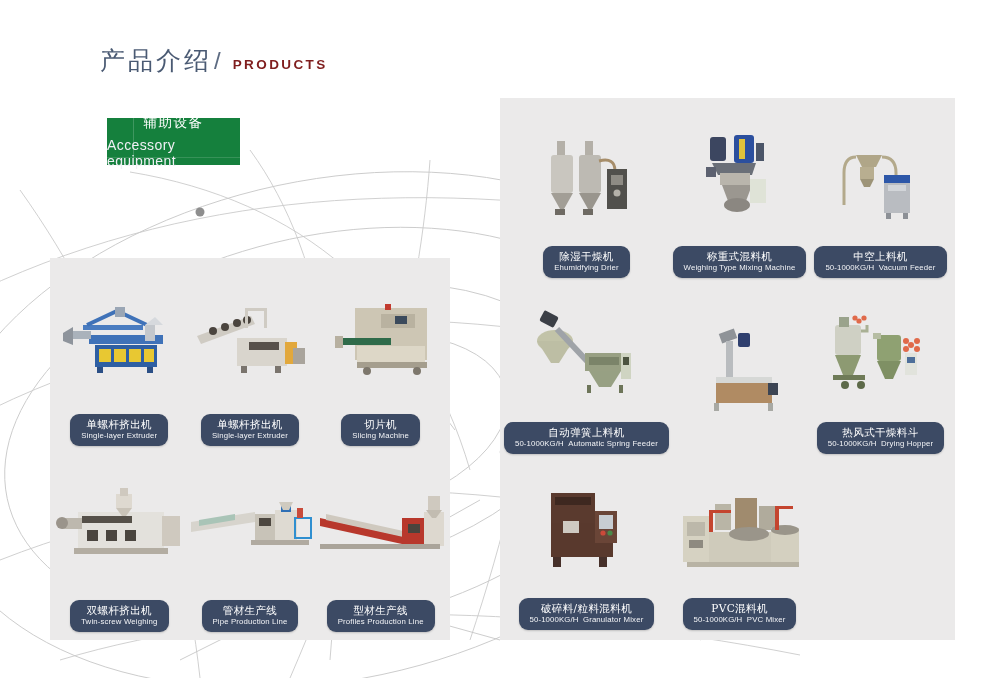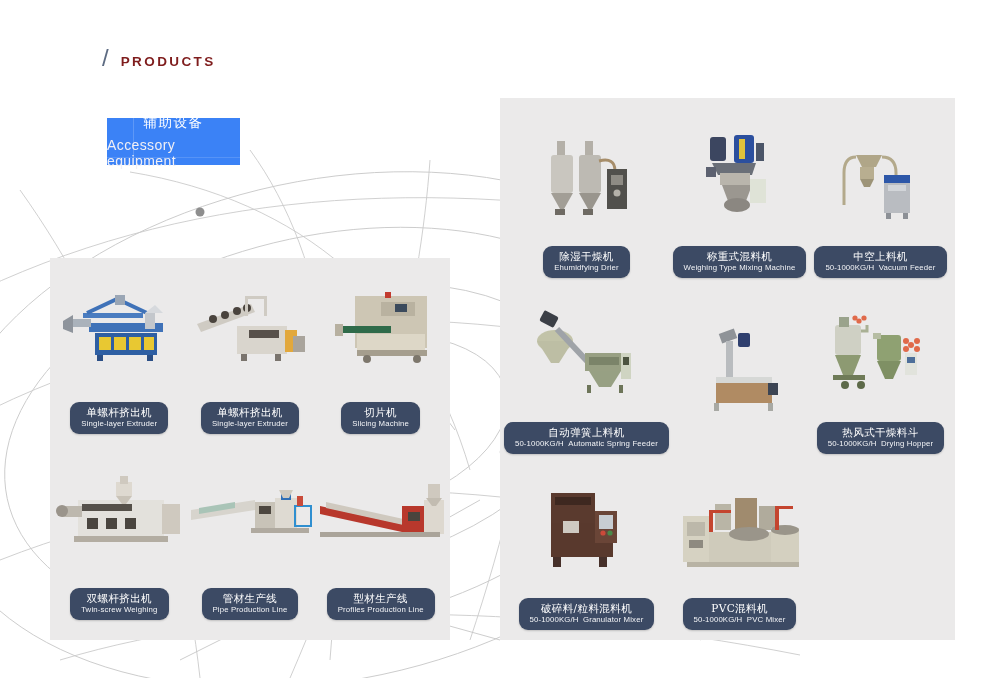--- a/index.html
+++ b/index.html
@@ -53,21 +53,21 @@
     font-weight: 600;
   }
 
   
   #category-chip {
     position: absolute;
     left: 107px;
     top: 118px;
     width: 133px;
     height: 47px;
-    background: #3b82f6;
+    background: #15803d;
     z-index: 6;
     display: flex;
     flex-direction: column;
     align-items: center;
     justify-content: center;
   }
   #category-chip .cat-cn {
     font-family: "DejaVu Serif", "Liberation Serif", serif;
     font-size: 13.5px;
     color: #ffffff;
@@ -223,35 +223,36 @@
     <circle cx="355" cy="300" r="6.5"></circle>
     <circle cx="320" cy="590" r="5"></circle>
     <circle cx="200" cy="212" r="4.5"></circle>
     <circle cx="620" cy="420" r="5.5"></circle>
     <circle cx="658" cy="523" r="4.5"></circle>
     <circle cx="503" cy="452" r="3.2"></circle>
   </g>
 </svg>
 
 <div id="page-header">
+  <span id="title-cn">产品介绍</span>
   <span id="title-slash">/</span>
   <span id="title-en">PRODUCTS</span>
 </div>
 
 <div id="category-chip">
   <span class="chip-rule-v"></span>
   <span class="chip-rule-h"></span>
   <span class="cat-cn">辅助设备</span>
   <span class="cat-en">Accessory equipment</span>
 </div>
 
 <div id="panel-left" class="panel"></div>
 <div id="panel-right" class="panel"></div>
 
-<div id="grid-left" class="product-grid" style="left:50px;top:246px;width:400px;height:382px;">
+<div id="grid-left" class="product-grid" style="left:50px;top:258px;width:400px;height:382px;">
     <div class="product-cell">
       <div class="product-photo">
         <svg width="120" height="78" viewBox="0 0 120 78">
     <rect x="36" y="46" width="62" height="22" fill="#2e5fa3"></rect>
     <rect x="40" y="50" width="12" height="13" fill="#e8c832"></rect>
           <rect x="55" y="50" width="12" height="13" fill="#e8c832"></rect>
     <rect x="70" y="50" width="12" height="13" fill="#e8c832"></rect>
           <rect x="85" y="50" width="10" height="13" fill="#e8c832"></rect>
     <rect x="30" y="36" width="74" height="9" fill="#3f72b8"></rect>
     <rect x="24" y="26" width="60" height="5" fill="#4a7cc0"></rect>

